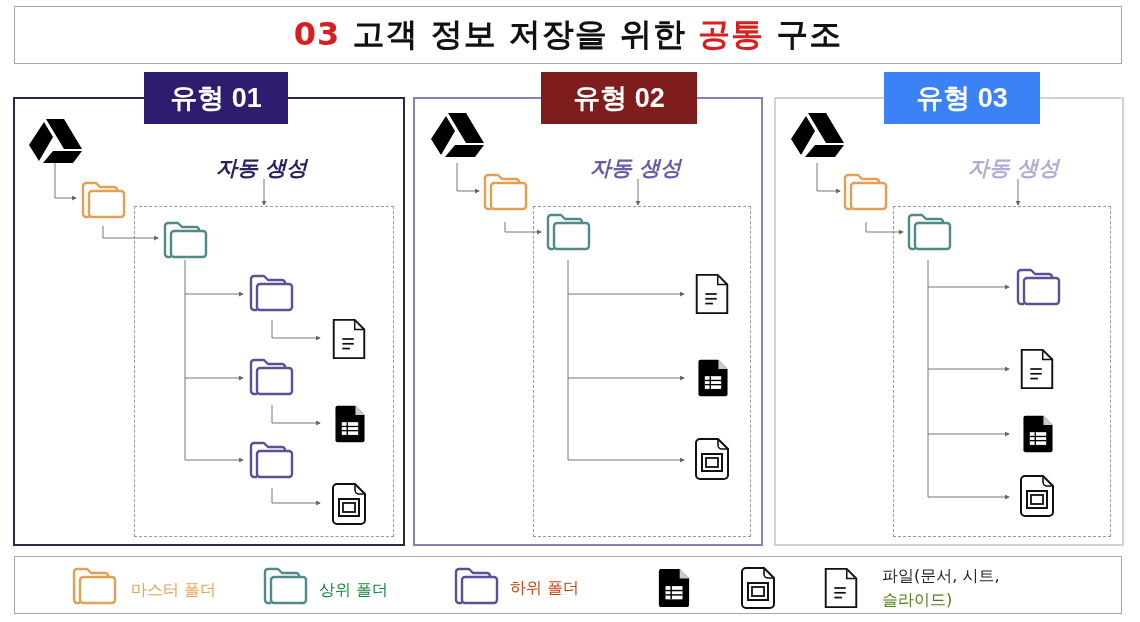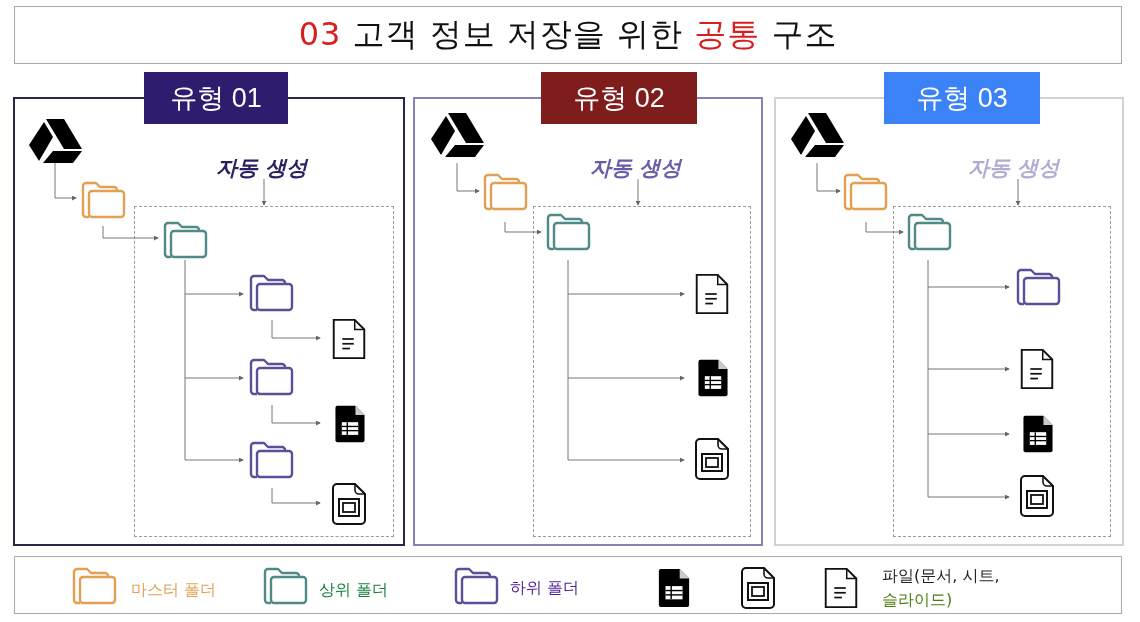--- a/index.html
+++ b/index.html
@@ -1,21 +1,21 @@
 <!DOCTYPE html>
 <html><head>
 <meta charset="utf-8">
 <style>
   html,body{margin:0;padding:0;background:#fff;}
   body{width:1140px;height:622px;position:relative;overflow:hidden;font-family:"DejaVu Sans","Liberation Sans",sans-serif;}
   .title-box{position:absolute;left:14px;top:6px;width:1108px;height:58px;border:1.5px solid #a8a8a8;box-sizing:border-box;display:flex;align-items:center;justify-content:center;}
-  .title{font-size:32px;font-weight:normal;color:#111;letter-spacing:1px;}
+  .title{font-size:32px;font-weight:bold;color:#111;letter-spacing:1px;}
   .title .red{color:#d81e1e;}
   .panel{position:absolute;top:97px;height:449px;box-sizing:border-box;background:#fff;}
-  .badge{position:absolute;top:72px;height:52px;display:flex;align-items:center;justify-content:center;color:#fff;font-size:27px;font-weight:normal;font-family:"Liberation Sans","DejaVu Sans",sans-serif;}
+  .badge{position:absolute;top:72px;height:52px;display:flex;align-items:center;justify-content:center;color:#fff;font-size:27px;font-weight:bold;font-family:"Liberation Sans","DejaVu Sans",sans-serif;}
   .auto-label{position:absolute;font-size:21px;font-weight:bold;font-style:italic;}
   .dash{position:absolute;border:1px dashed #9a9a9a;box-sizing:border-box;}
   .abs{position:absolute;}
   .legend{position:absolute;left:14px;top:556px;width:1108px;height:58px;border:1.5px solid #a8a8a8;box-sizing:border-box;}
   .legend-text{position:absolute;font-size:16px;}
   svg{display:block;overflow:visible;}
 </style>
 </head>
 <body>
 
@@ -182,21 +182,21 @@
     <use href="#folder"></use>
   </svg>
 <div class="legend-text" style="left:131px;top:580px;color:#e3a052;">마스터 폴더</div>
 <svg class="abs" style="left:261px;top:566px;color:#4f8a86;" width="48" height="40">
     <use href="#folder"></use>
   </svg>
 <div class="legend-text" style="left:319px;top:580px;color:#15803d;">상위 폴더</div>
 <svg class="abs" style="left:452px;top:566px;color:#5b4f98;" width="48" height="40">
     <use href="#folder"></use>
   </svg>
-<div class="legend-text" style="left:510px;top:578px;color:#4c1d95;">하위 폴더</div>
+<div class="legend-text" style="left:510px;top:578px;color:#c2410c;">하위 폴더</div>
 <svg class="abs" style="left:657px;top:567px;" width="34" height="42">
     <use href="#sheet"></use>
   </svg>
 <svg class="abs" style="left:740px;top:566px;" width="36" height="44">
     <use href="#slide"></use>
   </svg>
 <svg class="abs" style="left:823px;top:567px;" width="36" height="42">
     <use href="#doc"></use>
   </svg>
 <div class="legend-text" style="left:882px;top:566px;color:#222;">파일(문서, 시트,</div>

